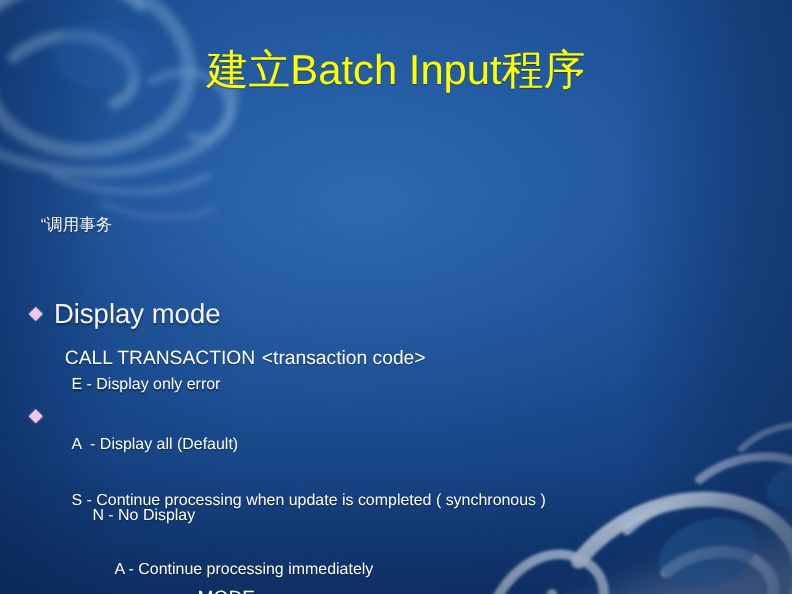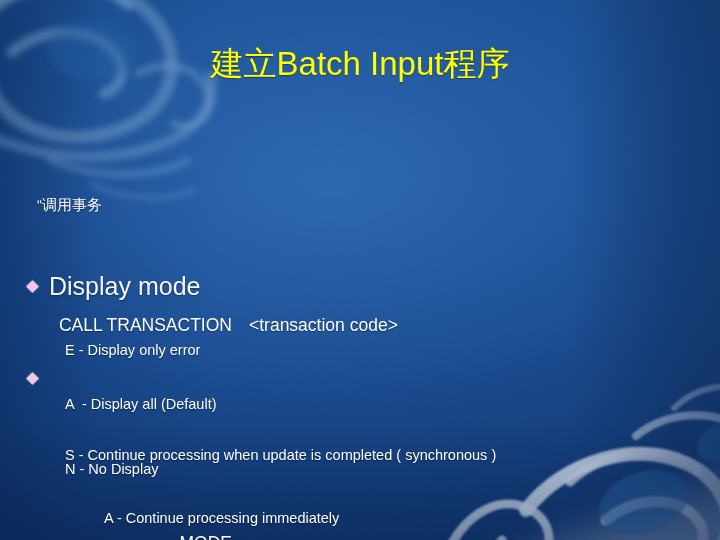--- a/index.html
+++ b/index.html
@@ -78,21 +78,21 @@
     background: linear-gradient(180deg, rgba(8,30,72,0) 0%, rgba(8,30,72,0.35) 100%);
   }
 
   
   .title {
     position: absolute;
     left: 0; right: 0;
     top: 44px;
     text-align: center;
     color: #ffff00;
-    font-size: 33px;
+    font-size: 38px;
     line-height: 40px;
     letter-spacing: 0px;
     white-space: pre;
     text-shadow: 0 1px 1px rgba(0,0,0,0.35);
   }
 
   
   .code-block {
     position: absolute;
     left: 0;
@@ -106,21 +106,21 @@
   }
   .code-comment { padding-left: 37px; font-size: 15px; line-height: 22px; }
   .code-row { display: flex; margin-top: 32px; }
   .kw {
     display: inline-block;
     width: 232px;
     text-align: right;
     flex: 0 0 232px;
   }
   .val { padding-left: 11px; }
-  .val-indent { padding-left: 17px; }
+  .val-indent { padding-left: 6px; }
 
   
   .bullet-line {
     position: absolute;
     display: flex;
     align-items: baseline;
     color: #ffffff;
     white-space: pre;
   }
   .diamond {
@@ -142,21 +142,21 @@
   }
 
   .sub-list {
     position: absolute;
     color: #ffffff;
     white-space: pre;
     text-shadow: 0 1px 1px rgba(0,0,0,0.45);
   }
   .sub-line { font-size: 14.5px; line-height: 17.5px; }
   .sub-line.gap { margin-top: 9px; margin-left: 39px; }
-  .sub-line.gap2 { margin-top: 12px; }
+  .sub-line.gap2 { margin-top: 12px; margin-left: 19px; }
 
   #b-display   { left: 28px; top: 272px; }
   #l-display   { left: 65px; top: 306px; }
   #b-update    { left: 28px; top: 378px; }
   #l-update    { left: 65px; top: 411px; }
 </style>
 </head>
 <body>
 
 <div class="slide">

